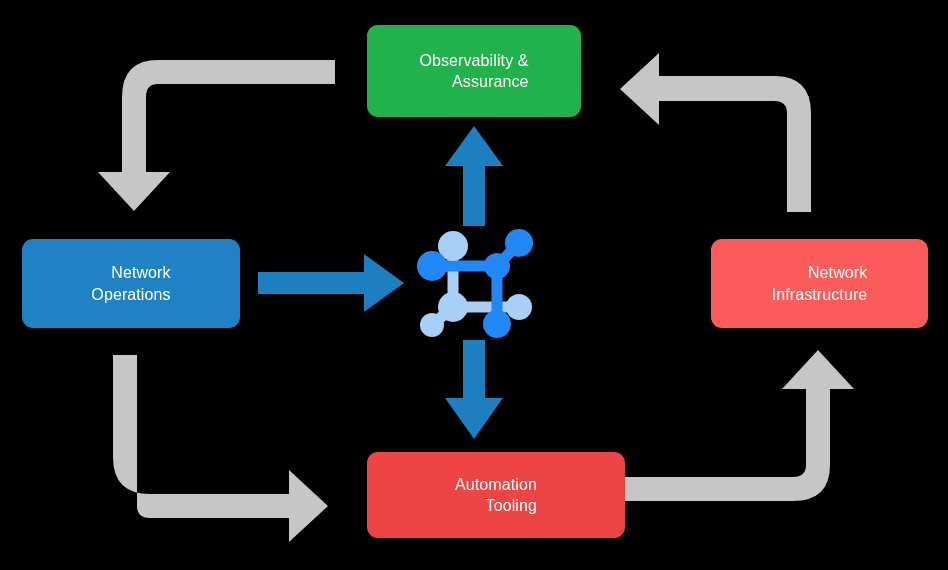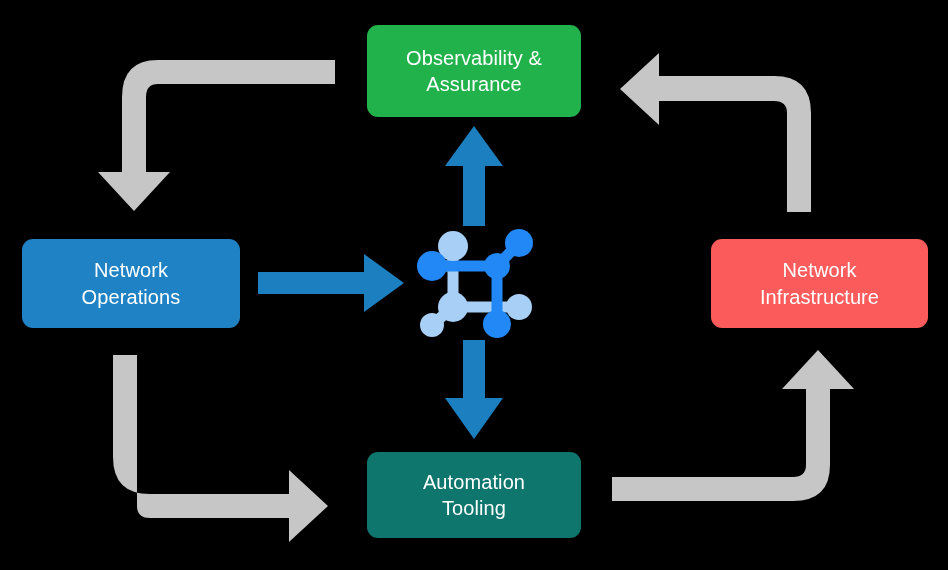--- a/index.html
+++ b/index.html
@@ -23,24 +23,24 @@
     left: 0;
     top: 0;
     width: 948px;
     height: 570px;
   }
   .node-box {
     position: absolute;
     display: flex;
     align-items: center;
     justify-content: center;
-    text-align: center;
+    text-align: right;
     border-radius: 11px;
     color: #ffffff;
-    font-size: 20px;
+    font-size: 16px;
     line-height: 1.32;
     font-weight: 400;
     letter-spacing: 0.1px;
     box-sizing: border-box;
     padding: 4px 10px;
     z-index: 5;
   }
   .node-label {
     white-space: pre-line;
     display: block;
@@ -51,22 +51,22 @@
   }
   #box-network-operations {
     left: 22px; top: 239px; width: 218px; height: 89px;
     background: #1E82C4;
   }
   #box-network-infrastructure {
     left: 711px; top: 239px; width: 217px; height: 89px;
     background: #FB5B5B;
   }
   #box-automation-tooling {
-    left: 367px; top: 452px; width: 214px; height: 86px;
-    background: #0f766e;
+    left: 367px; top: 452px; width: 258px; height: 86px;
+    background: #ef4444;
   }
 </style>
 </head>
 <body>
 
 <div id="canvas">
 
   <svg class="svg-layer" viewBox="0 0 948 570" xmlns="http://www.w3.org/2000/svg">
 
     <path fill="#C6C6C6" d="M 335 60

